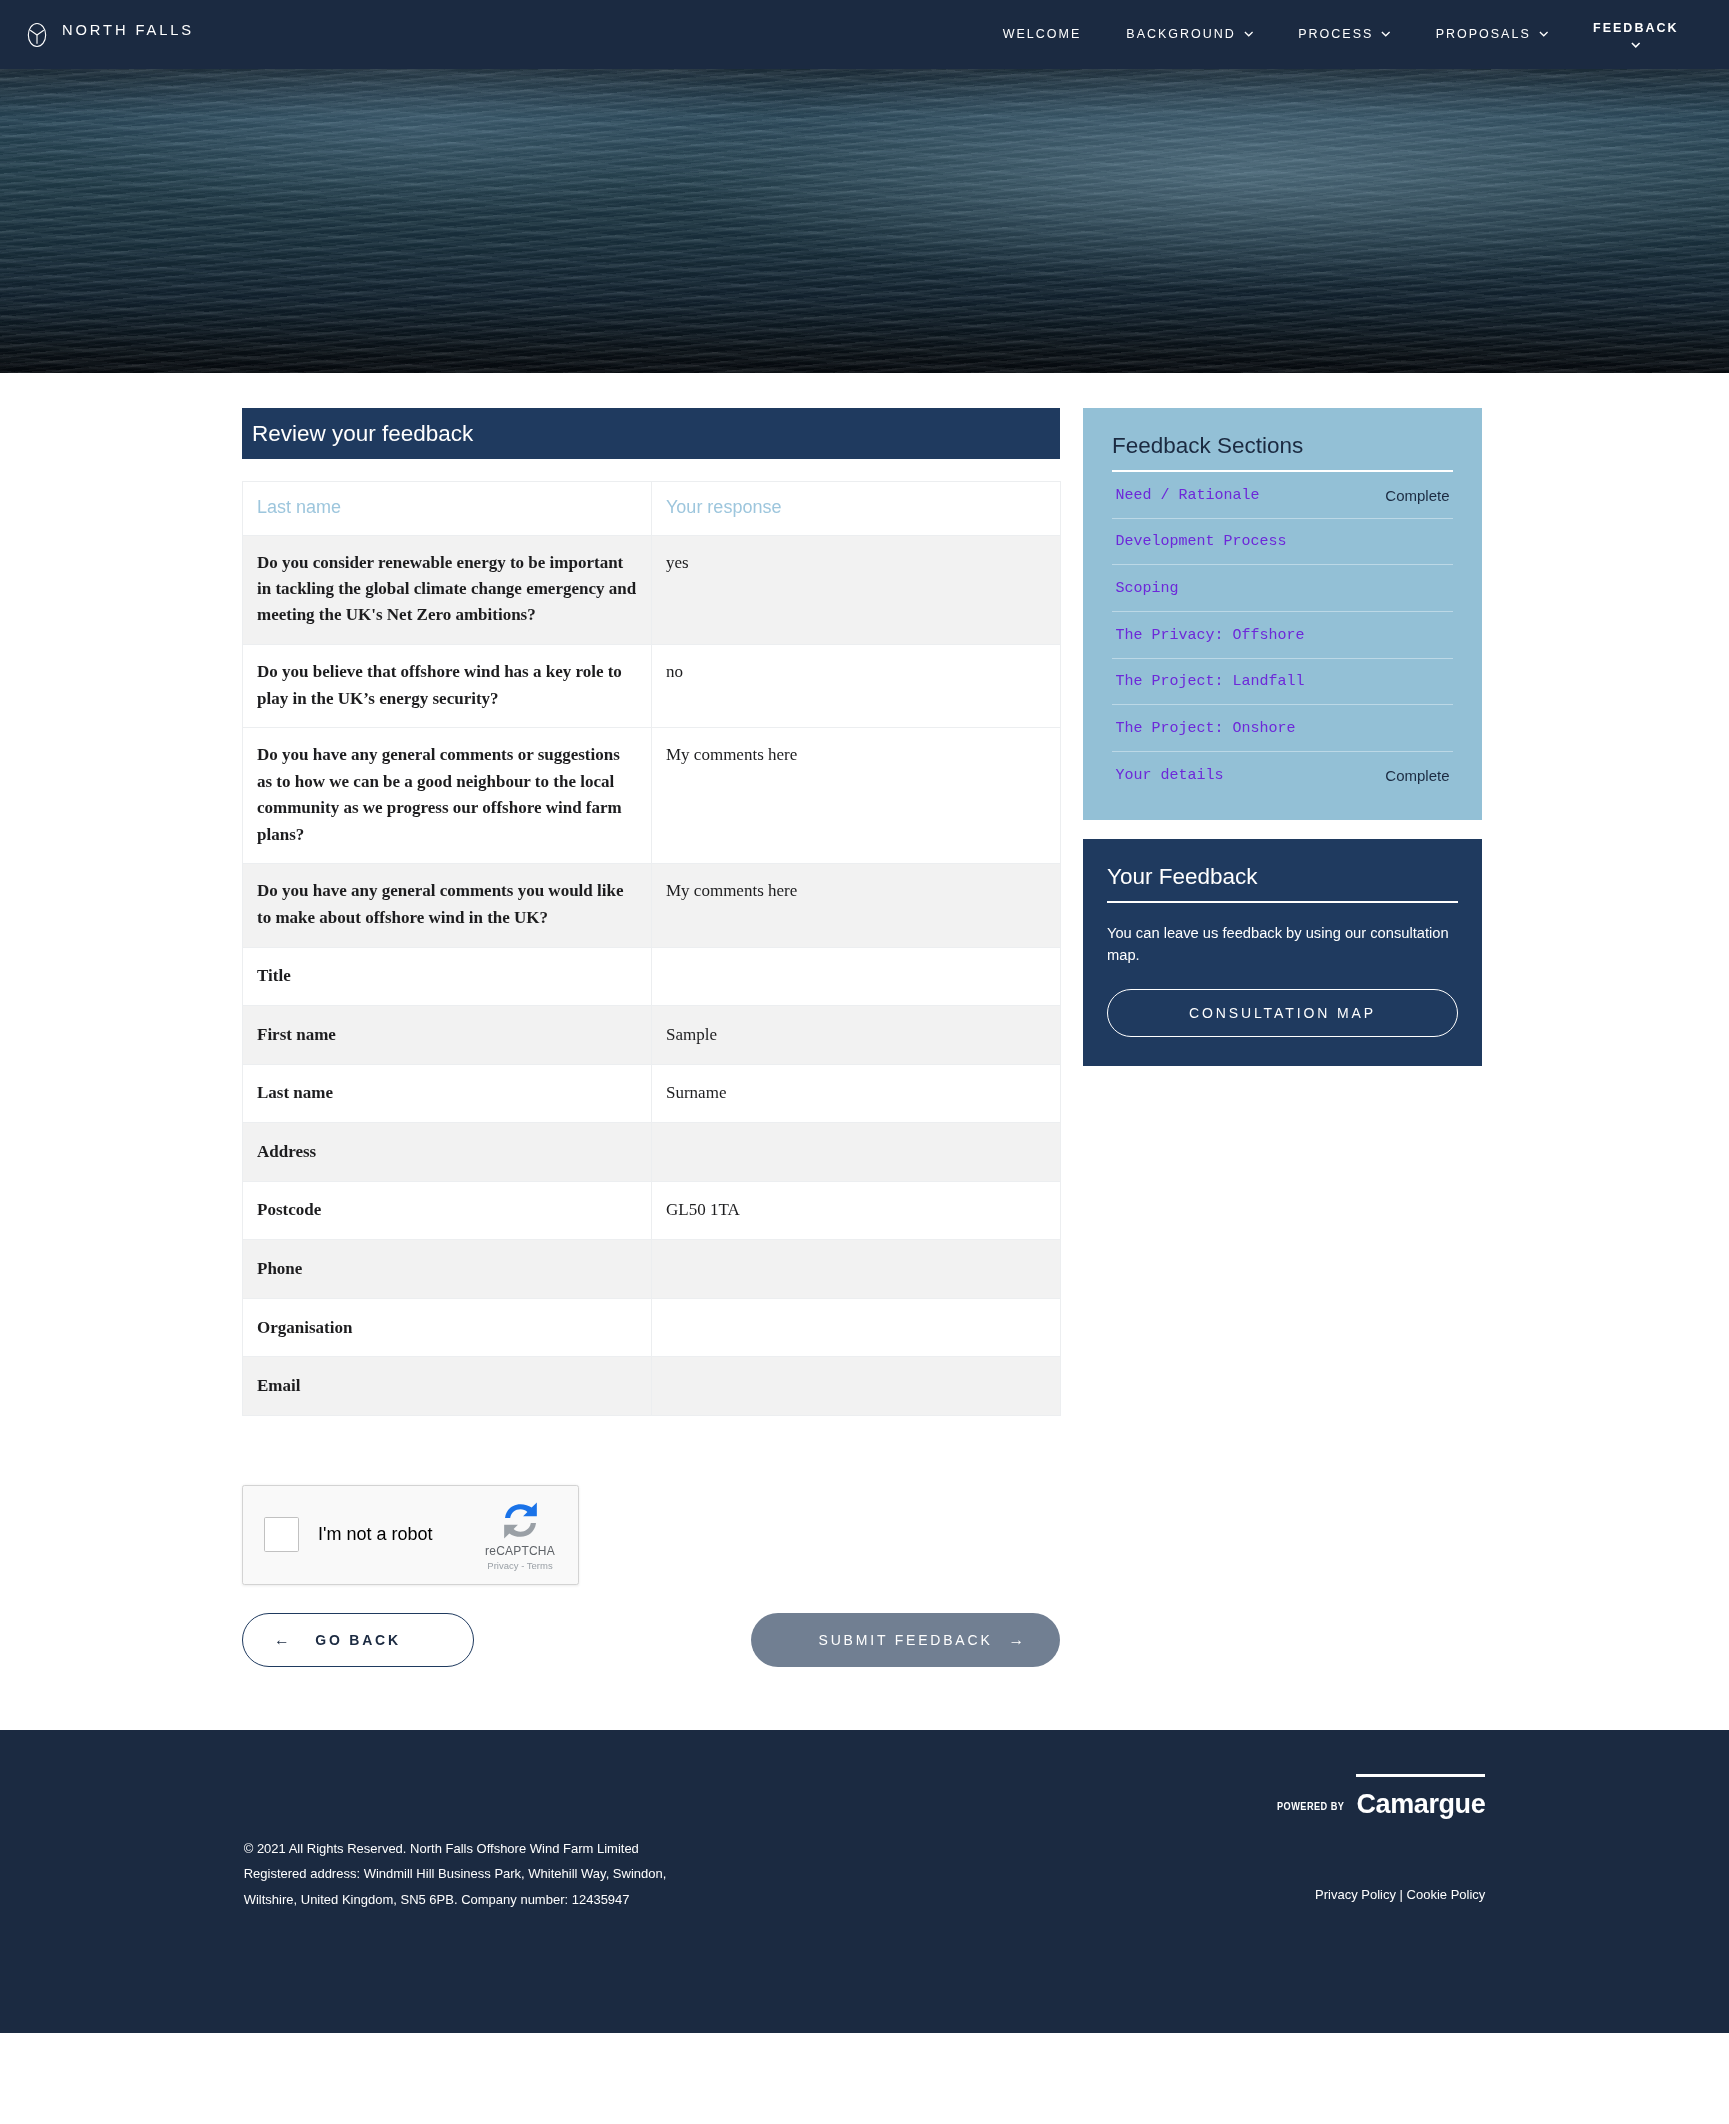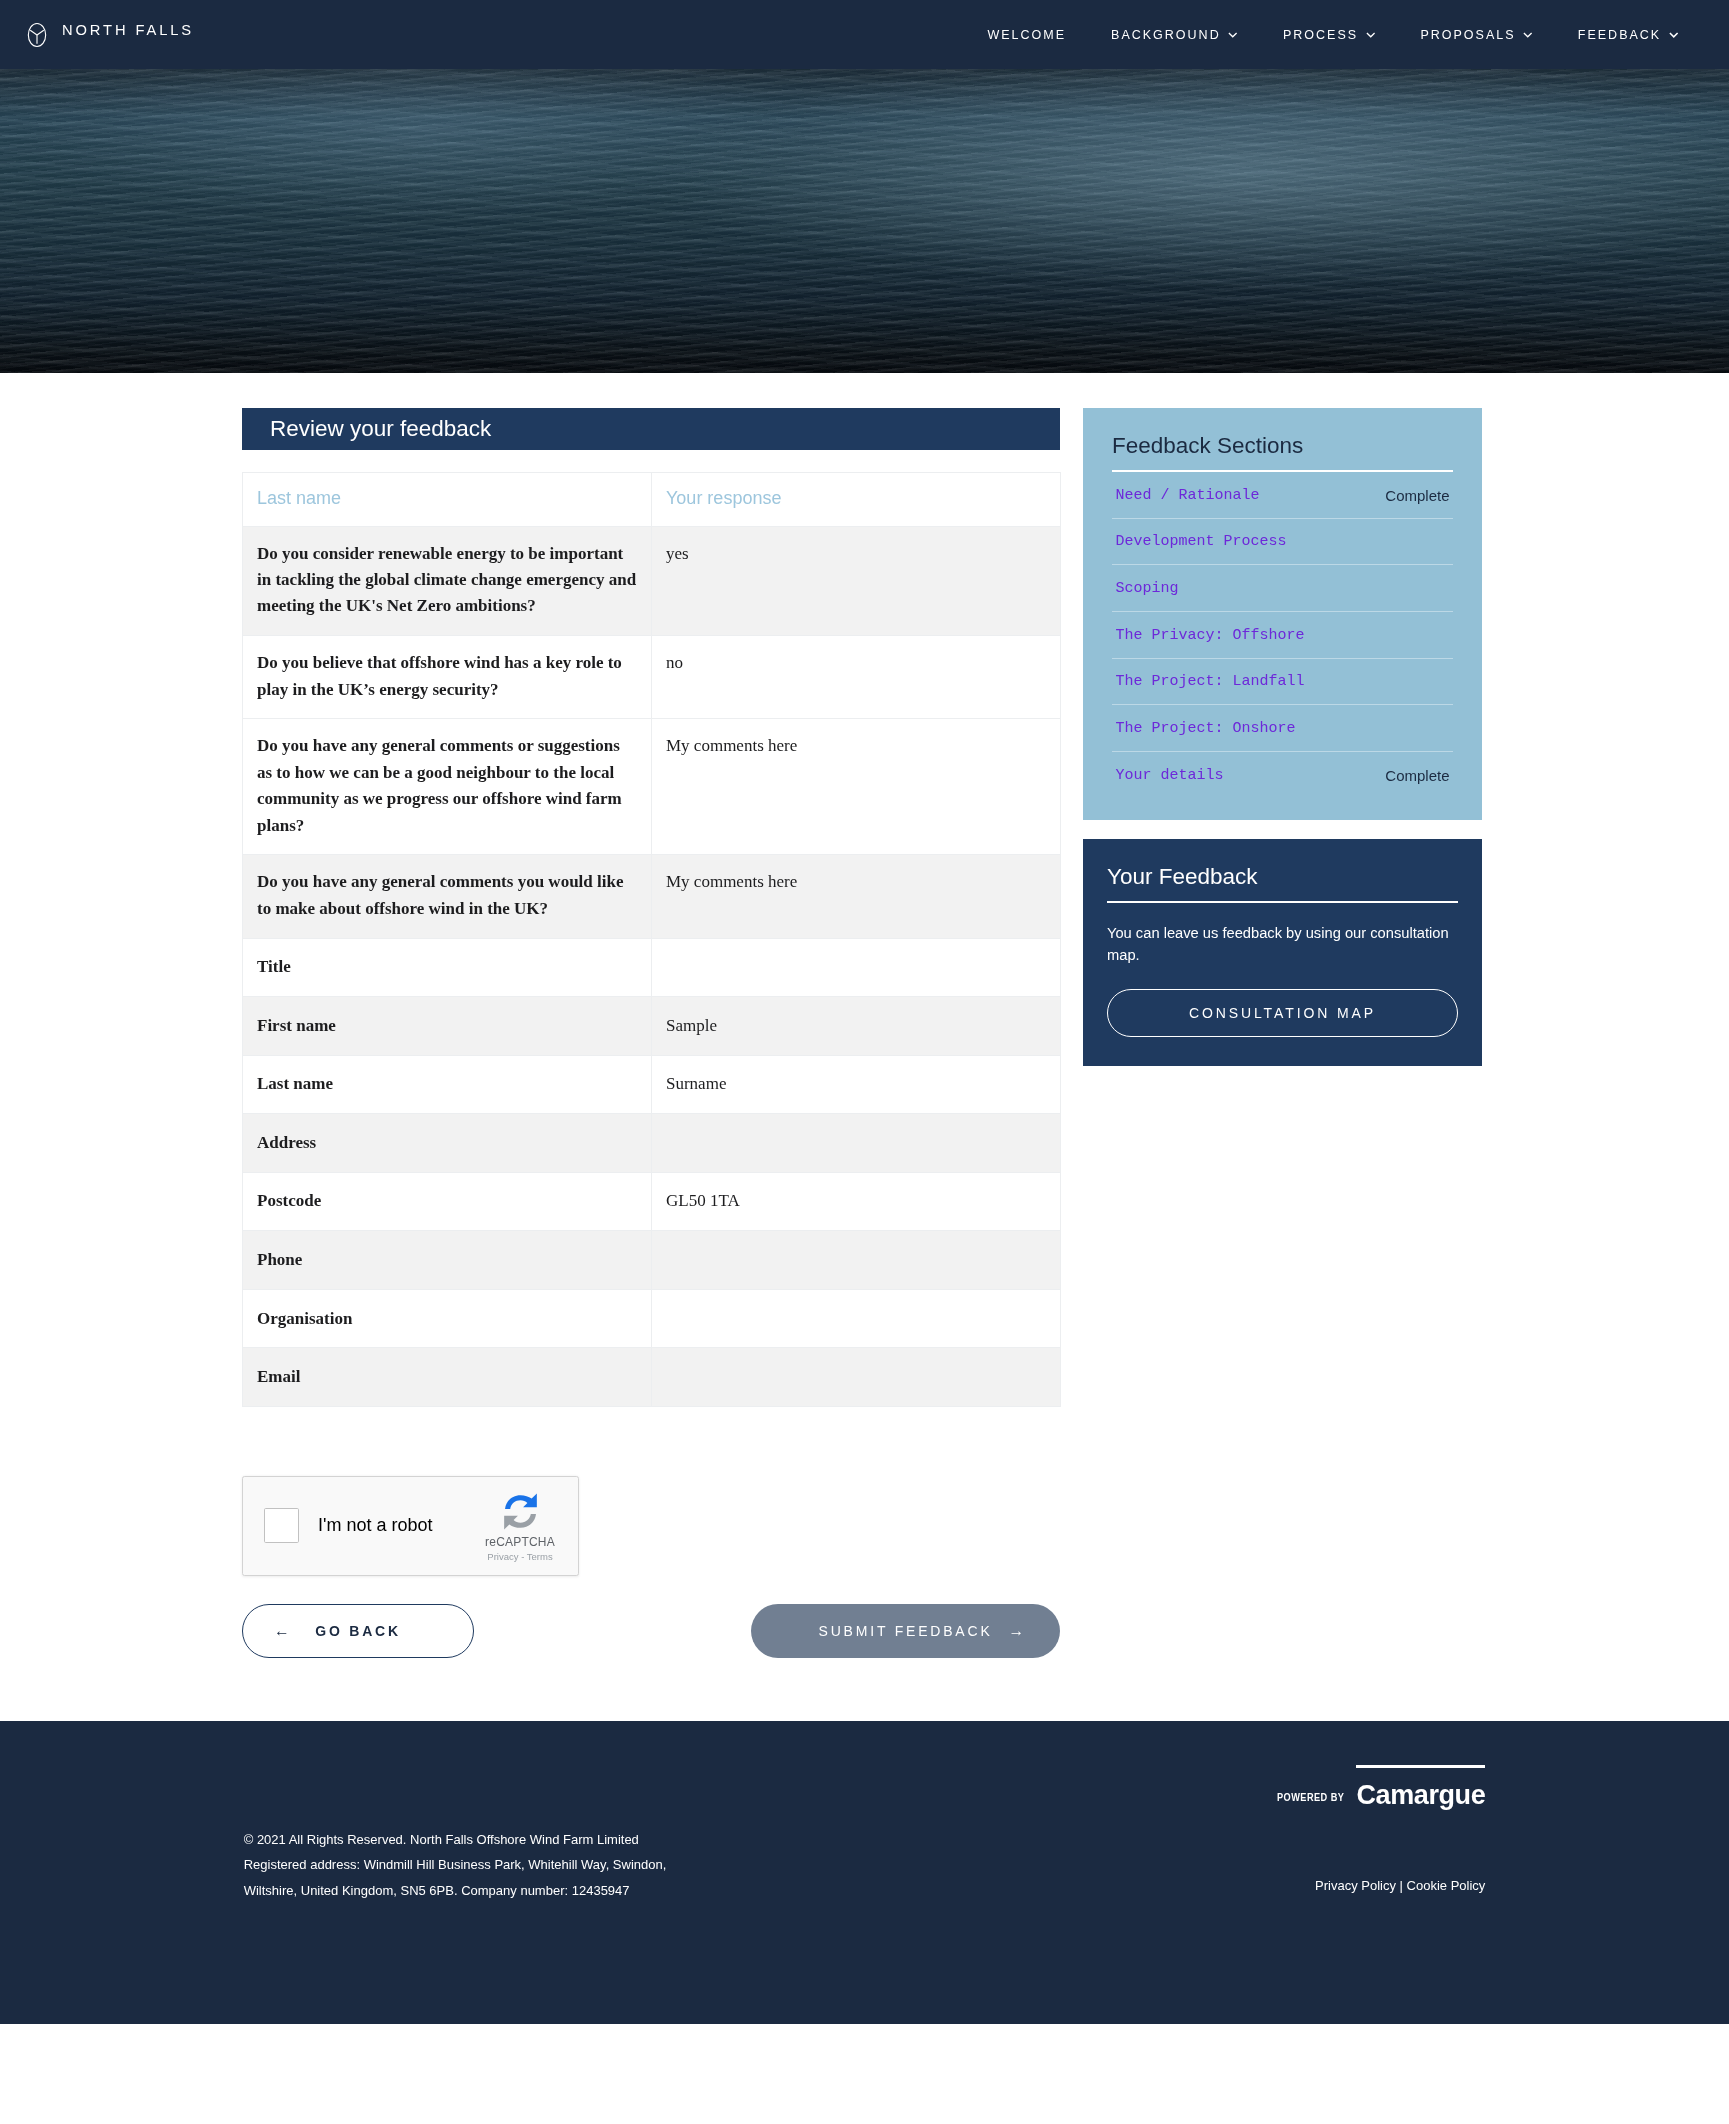--- a/index.html
+++ b/index.html
@@ -35,21 +35,21 @@
     color: #ffffff;
     font-size: 12.5px;
     letter-spacing: 2px;
     padding: 0 22.5px;
     display: flex;
     align-items: center;
     gap: 7.8px;
     white-space: nowrap;
     cursor: pointer;
   }
-  .nav-item.active { font-weight: 400; }
+  .nav-item.active { font-weight: 700; flex-direction: column; }
   .caret { display: inline-block; width: 9.5px; height: 6px; }
   .caret svg { display: block; }
 
   
   .hero {
     height: 304px;
     background:
       radial-gradient(ellipse 951px 190px at 72% 34%, rgba(138,170,190,0.42) 0%, rgba(138,170,190,0) 62%),
       radial-gradient(ellipse 605px 138px at 24% 20%, rgba(120,155,178,0.26) 0%, rgba(120,155,178,0) 65%),
       repeating-linear-gradient(176deg, rgba(255,255,255,0.055) 0px, rgba(255,255,255,0.055) 1.7px, rgba(0,0,0,0.05) 4.3px, rgba(0,0,0,0.05) 9.5px),
@@ -80,24 +80,24 @@
     gap: 23px;
     padding-top: 35px;
   }
   .col-main { width: 818px; flex: 0 0 818px; }
   .col-side { width: 399px; flex: 0 0 399px; }
 
   
   .panel-title-bar {
     background: #1f3a5f;
     color: #ffffff;
-    height: 42px;
-    display: flex;
-    align-items: center;
-    padding: 0 28px;
+    height: 51px;
+    display: flex;
+    align-items: center;
+    padding: 0 10px;
     font-size: 22.5px;
     font-weight: 400;
   }
   .review-table {
     width: 100%;
     border-collapse: collapse;
     table-layout: fixed;
     margin-top: 21.6px;
   }
   .review-table col.c1 { width: 409px; }

